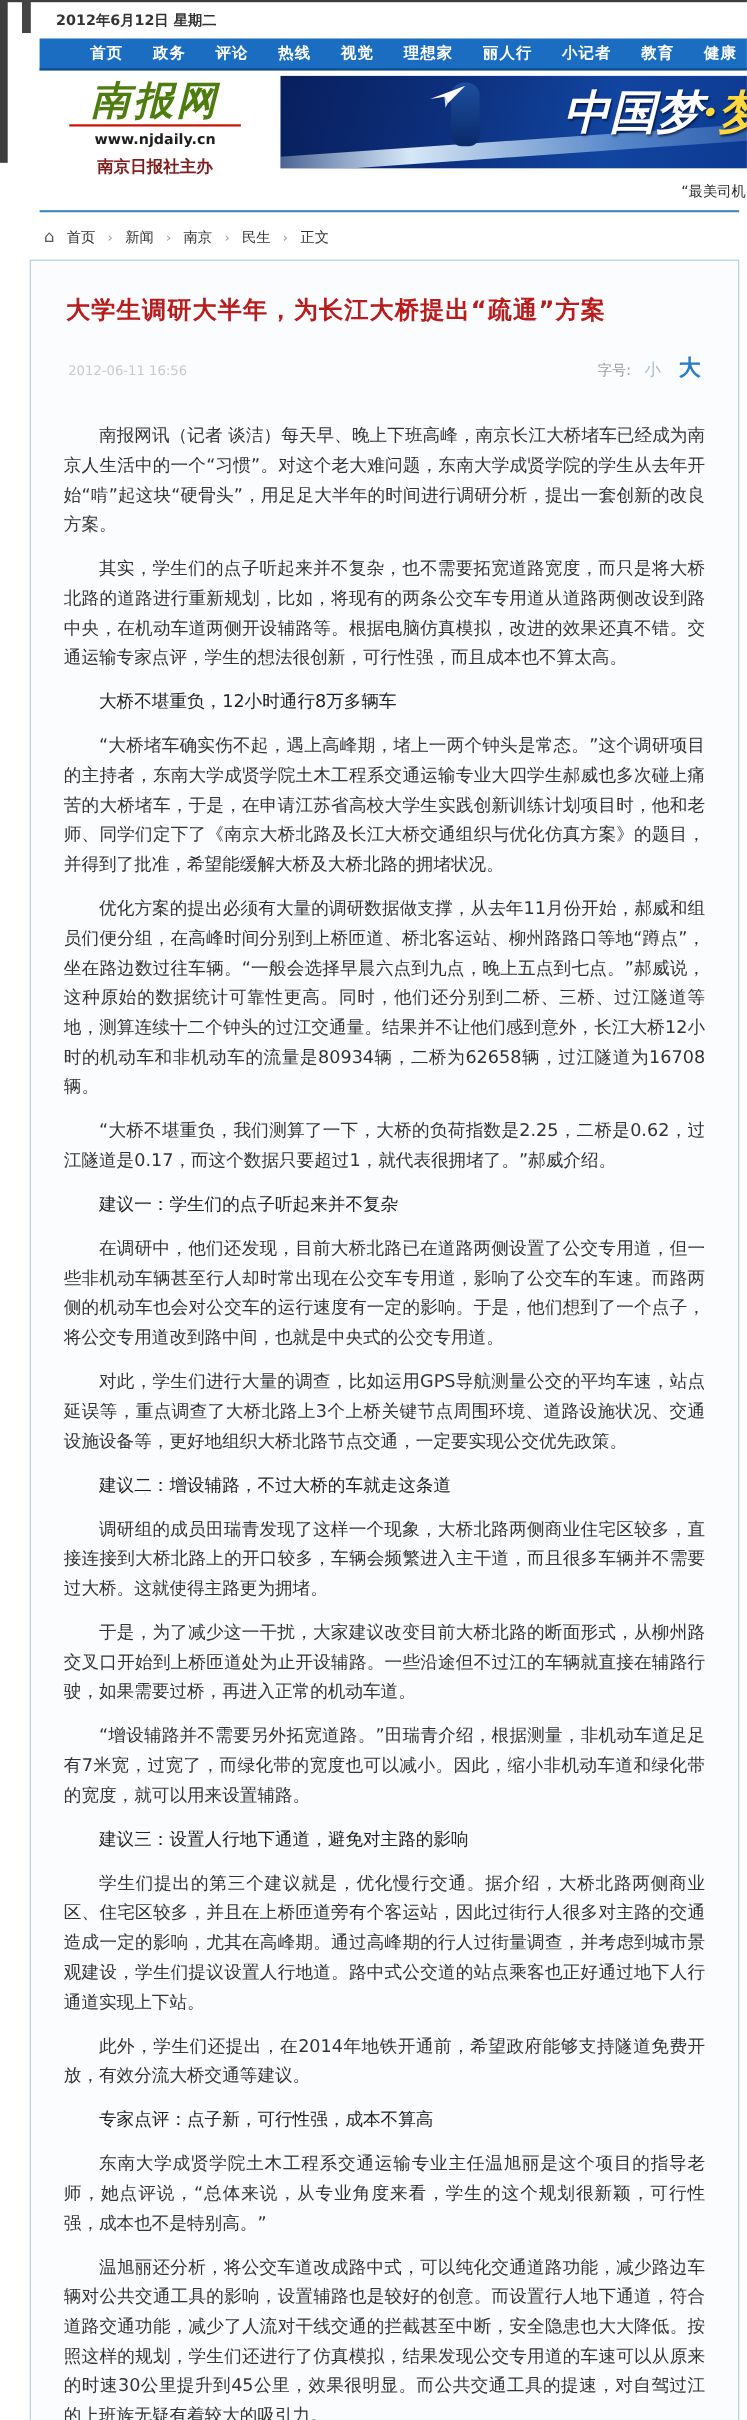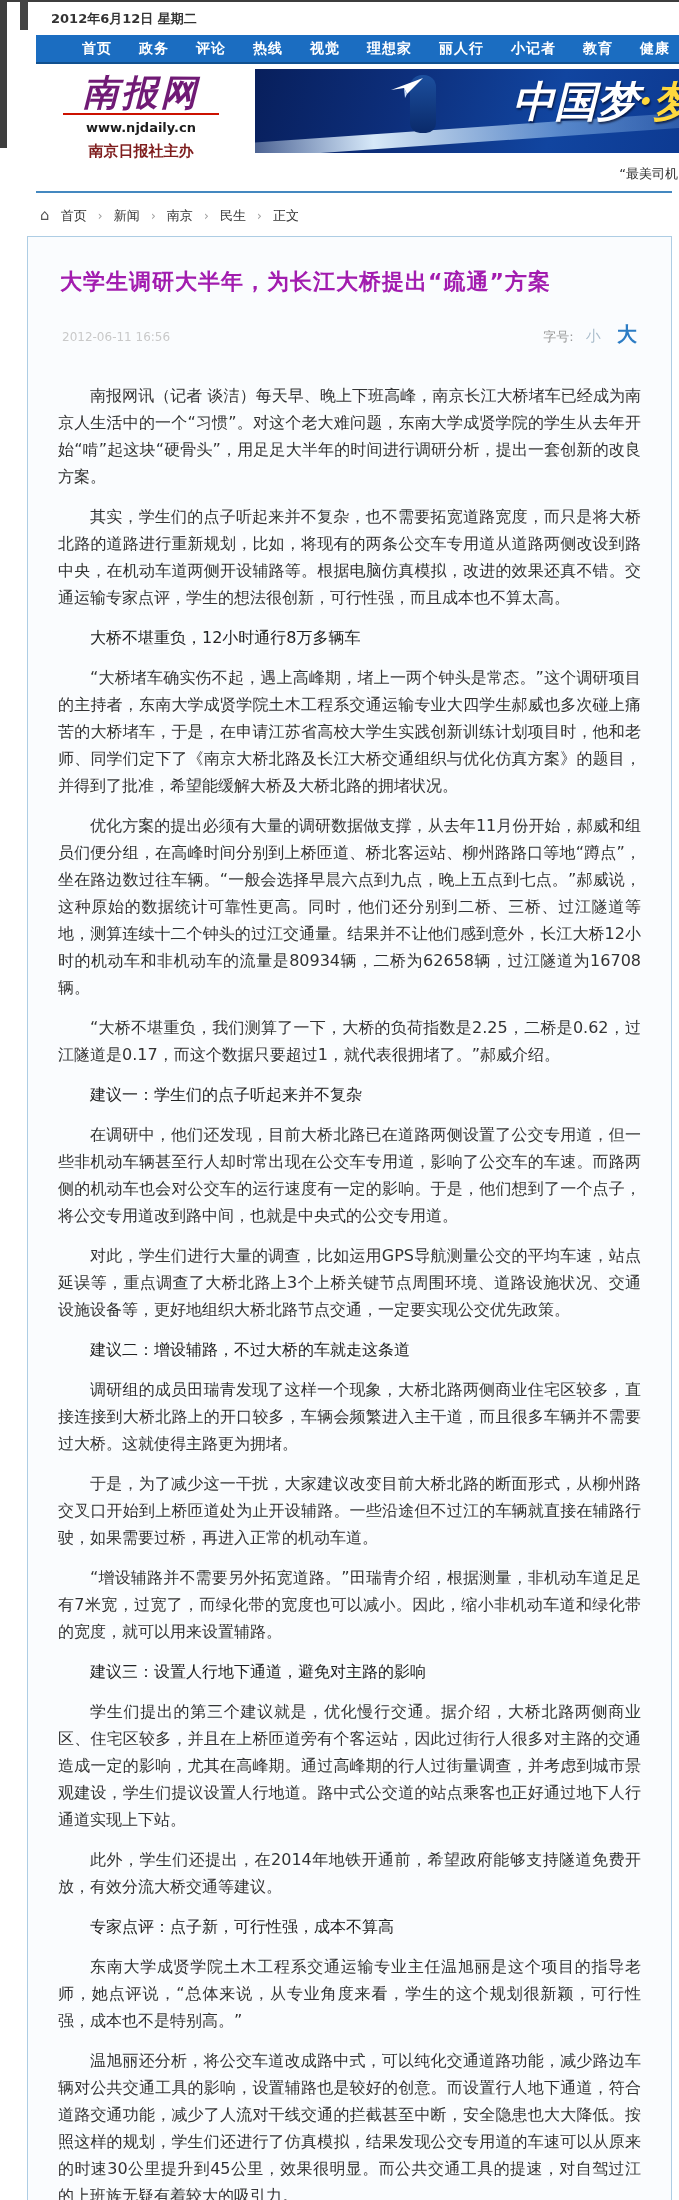--- a/index.html
+++ b/index.html
@@ -20,21 +20,21 @@
   .nav {
     margin-left:9px; width:643px; height:29px;
     background:#1b6dc1; border-bottom:2px solid #11508f;
     display:flex; align-items:center; padding-left:46px; gap:27px;
     overflow:hidden; white-space:nowrap;
   }
   .nav-item { color:#ffffff; font-size:14px; font-weight:bold; text-decoration:none; letter-spacing:1px; cursor:pointer; }
 
   .masthead { display:flex; margin-top:5px; }
   .logo-block { width:228px; text-align:center; padding-top:3px; cursor:pointer; }
-  .logo-text { font-family:"DejaVu Serif", serif; font-style:italic; font-weight:bold; font-size:36px; line-height:40px; color:#701a75; letter-spacing:3px; }
+  .logo-text { font-family:"DejaVu Serif", serif; font-style:italic; font-weight:bold; font-size:36px; line-height:40px; color:#4d7c0f; letter-spacing:3px; }
   .logo-underline { width:156px; height:2px; background:#cc1100; margin:1px auto 5px; }
   .logo-url { font-size:13px; font-weight:bold; color:#1d1d1d; }
   .logo-sub { font-size:15px; font-weight:bold; color:#7f1d1d; margin-top:7px; }
 
   .banner {
     position:relative; flex:1; height:84px; margin-right:-7px;
     background:linear-gradient(105deg,#081f5c 0%,#0d2f7c 35%,#1145a0 70%,#0d3a92 100%);
     overflow:hidden; cursor:pointer;
   }
   .banner-streak {
@@ -61,21 +61,21 @@
   .breadcrumb { padding:13px 0 11px 13px; font-size:13px; color:#333; }
   .home-icon { font-size:15px; color:#555; margin-right:7px; }
   .crumb { color:#333; text-decoration:none; cursor:pointer; }
   .crumb-current { color:#333; }
   .sep { color:#999; margin:0 7px; font-size:12px; }
 
   .article-box {
     border:1px solid #aecde4; background:#fafcfe;
     padding:26px 30px 40px 30px; height:2030px; overflow:hidden;
   }
-  .article-title { font-size:22px; font-weight:bold; color:#a21caf; margin:4px 0 0 2px; letter-spacing:1px; }
+  .article-title { font-size:22px; font-weight:bold; color:#b91c1c; margin:4px 0 0 2px; letter-spacing:1px; }
   .meta { display:flex; justify-content:space-between; align-items:baseline; margin-top:24px; padding:0 4px; }
   .pub-time { color:#c9c9c9; font-size:12px; }
   .fontsize { color:#999; font-size:13px; }
   .fs-small { color:#a9bccb; font-size:15px; margin-left:8px; text-decoration:none; cursor:pointer; }
   .fs-large { color:#2c7cc4; font-size:20px; font-weight:bold; margin-left:12px; text-decoration:none; cursor:pointer; }
 
   .article-body { margin-top:34px; font-size:16px; color:#333; line-height:27px; text-align:justify; }
   .article-body p, .article-body h3 { margin:13px 0; text-indent:2em; }
   .article-body h3 { font-size:16px; font-weight:normal; color:#222; }
 </style>

